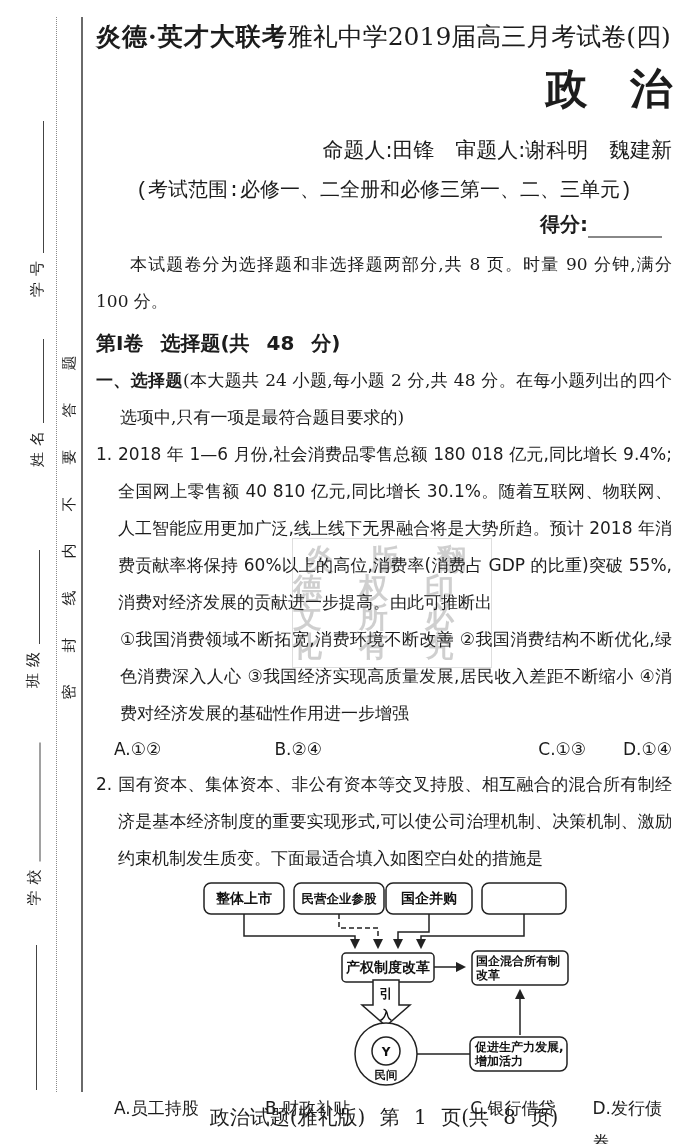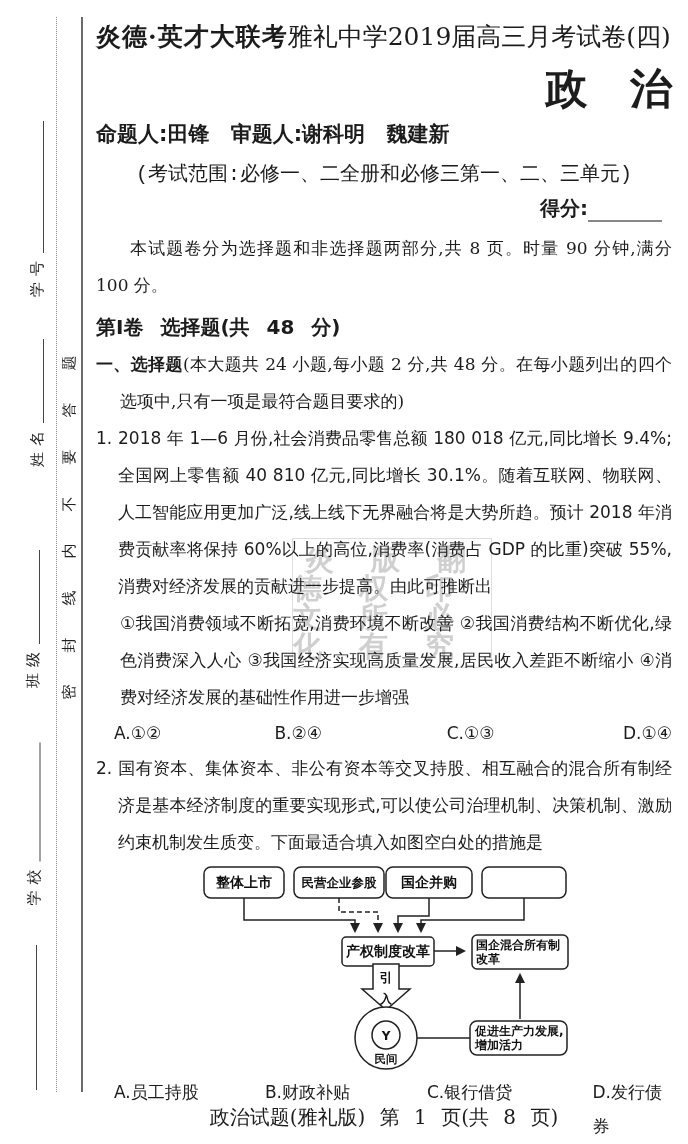--- a/index.html
+++ b/index.html
@@ -27,42 +27,42 @@
     justify-content:space-between;align-items:center;padding:4px 0;box-sizing:border-box;}
   .watermark div{font-size:29px;font-weight:bold;letter-spacing:12px;
     color:#8f8f8f;opacity:.42;line-height:1;text-indent:12px;}
   
   .main{position:absolute;left:96px;top:12px;width:576px;z-index:1;}
   .hline1{text-align:left;font-size:25px;line-height:34px;margin-top:8px;
     font-family:"DejaVu Serif",serif;white-space:nowrap;}
   .brand{font-weight:bold;letter-spacing:1px;}
   .subject{text-align:right;font-size:42px;font-weight:bold;line-height:46px;
     margin-top:12px;word-spacing:28px;}
-  .authors{text-align:left;font-size:21px;font-weight:bold;margin-top:8px;
+  .authors{text-align:right;font-size:21px;font-weight:normal;margin-top:24px;
     word-spacing:14px;}
   .scope{text-align:center;font-size:20px;margin-top:12px;
     font-family:Liberation Mono, monospace;}
   .score-row{text-align:right;padding-right:10px;margin-top:8px;
     font-size:20px;font-weight:bold;}
   .score-row .blank{display:inline-block;width:74px;border-bottom:2px solid #888;
     height:20px;vertical-align:bottom;}
   .body-txt{font-size:17px;line-height:37px;text-align:justify;}
   .intro{margin-top:8px;text-indent:2em;font-family:"DejaVu Serif",serif;}
   .sec-title{text-align:left;font-size:20px;font-weight:bold;line-height:30px;
     margin-top:8px;word-spacing:10px;}
   .instr{margin-top:4px;padding-left:24px;text-indent:-24px;}
   .instr b{font-weight:bold;}
   .instr .kai{font-family:"DejaVu Serif",serif;}
   .q{padding-left:22px;text-indent:-22px;}
   .q .qnum{display:inline-block;width:22px;text-indent:0;}
   .sub{padding-left:24px;}
   .opts{display:flex;padding-left:18px;font-size:17px;line-height:34px;gap:37px;}
   .opts .o1{width:124px;}
   .opts .o2{width:136px;}
-  .opts .o3{width:140px;}
+  .opts .o3{width:140px;text-align:right;}
   .diagram-wrap{margin:2px 0 0 0;line-height:0;}
   svg text{font-family:"DejaVu Sans",sans-serif;fill:#111;font-weight:bold;}
   .footer{position:absolute;left:96px;top:1104px;width:576px;text-align:center;
     font-size:20px;font-family:"DejaVu Serif",serif;z-index:1;word-spacing:8px;}
 </style>
 </head>
 <body>
 
 <div class="watermark">
   <div>炎德文化</div>

